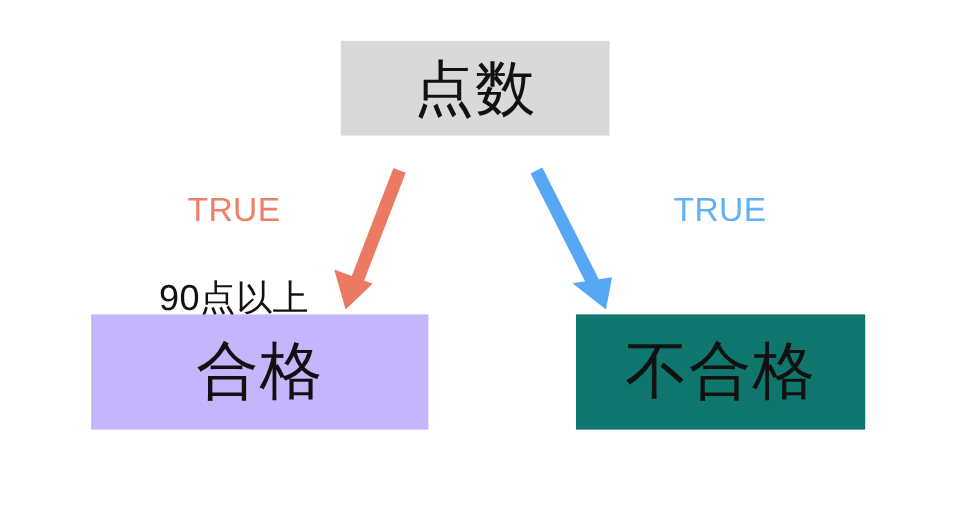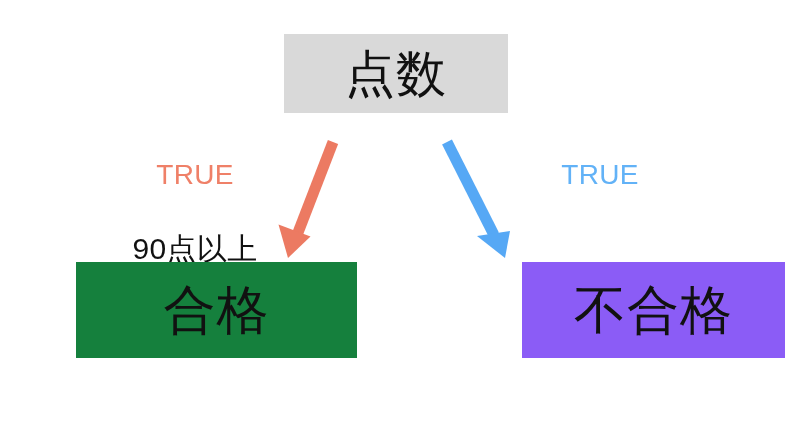--- a/index.html
+++ b/index.html
@@ -41,32 +41,31 @@
     height: 79px;
     background: #d9d9d9;
     font-size: 50px;
   }
 
   #node-pass {
     left: 76px;
     top: 262px;
     width: 281px;
     height: 96px;
-    background: #15803d;
+    background: #c4b5fd;
     font-size: 52px;
   }
 
   #node-fail {
     left: 480px;
     top: 262px;
-    width: 263px;
+    width: 241px;
     height: 96px;
-    background: #8b5cf6;
+    background: #0f766e;
     font-size: 52px;
-    margin-left: 42px;
   }
 
   
   .edge-label {
     position: absolute;
     text-align: center;
     user-select: none;
     white-space: nowrap;
   }
   .edge-label .cond {

